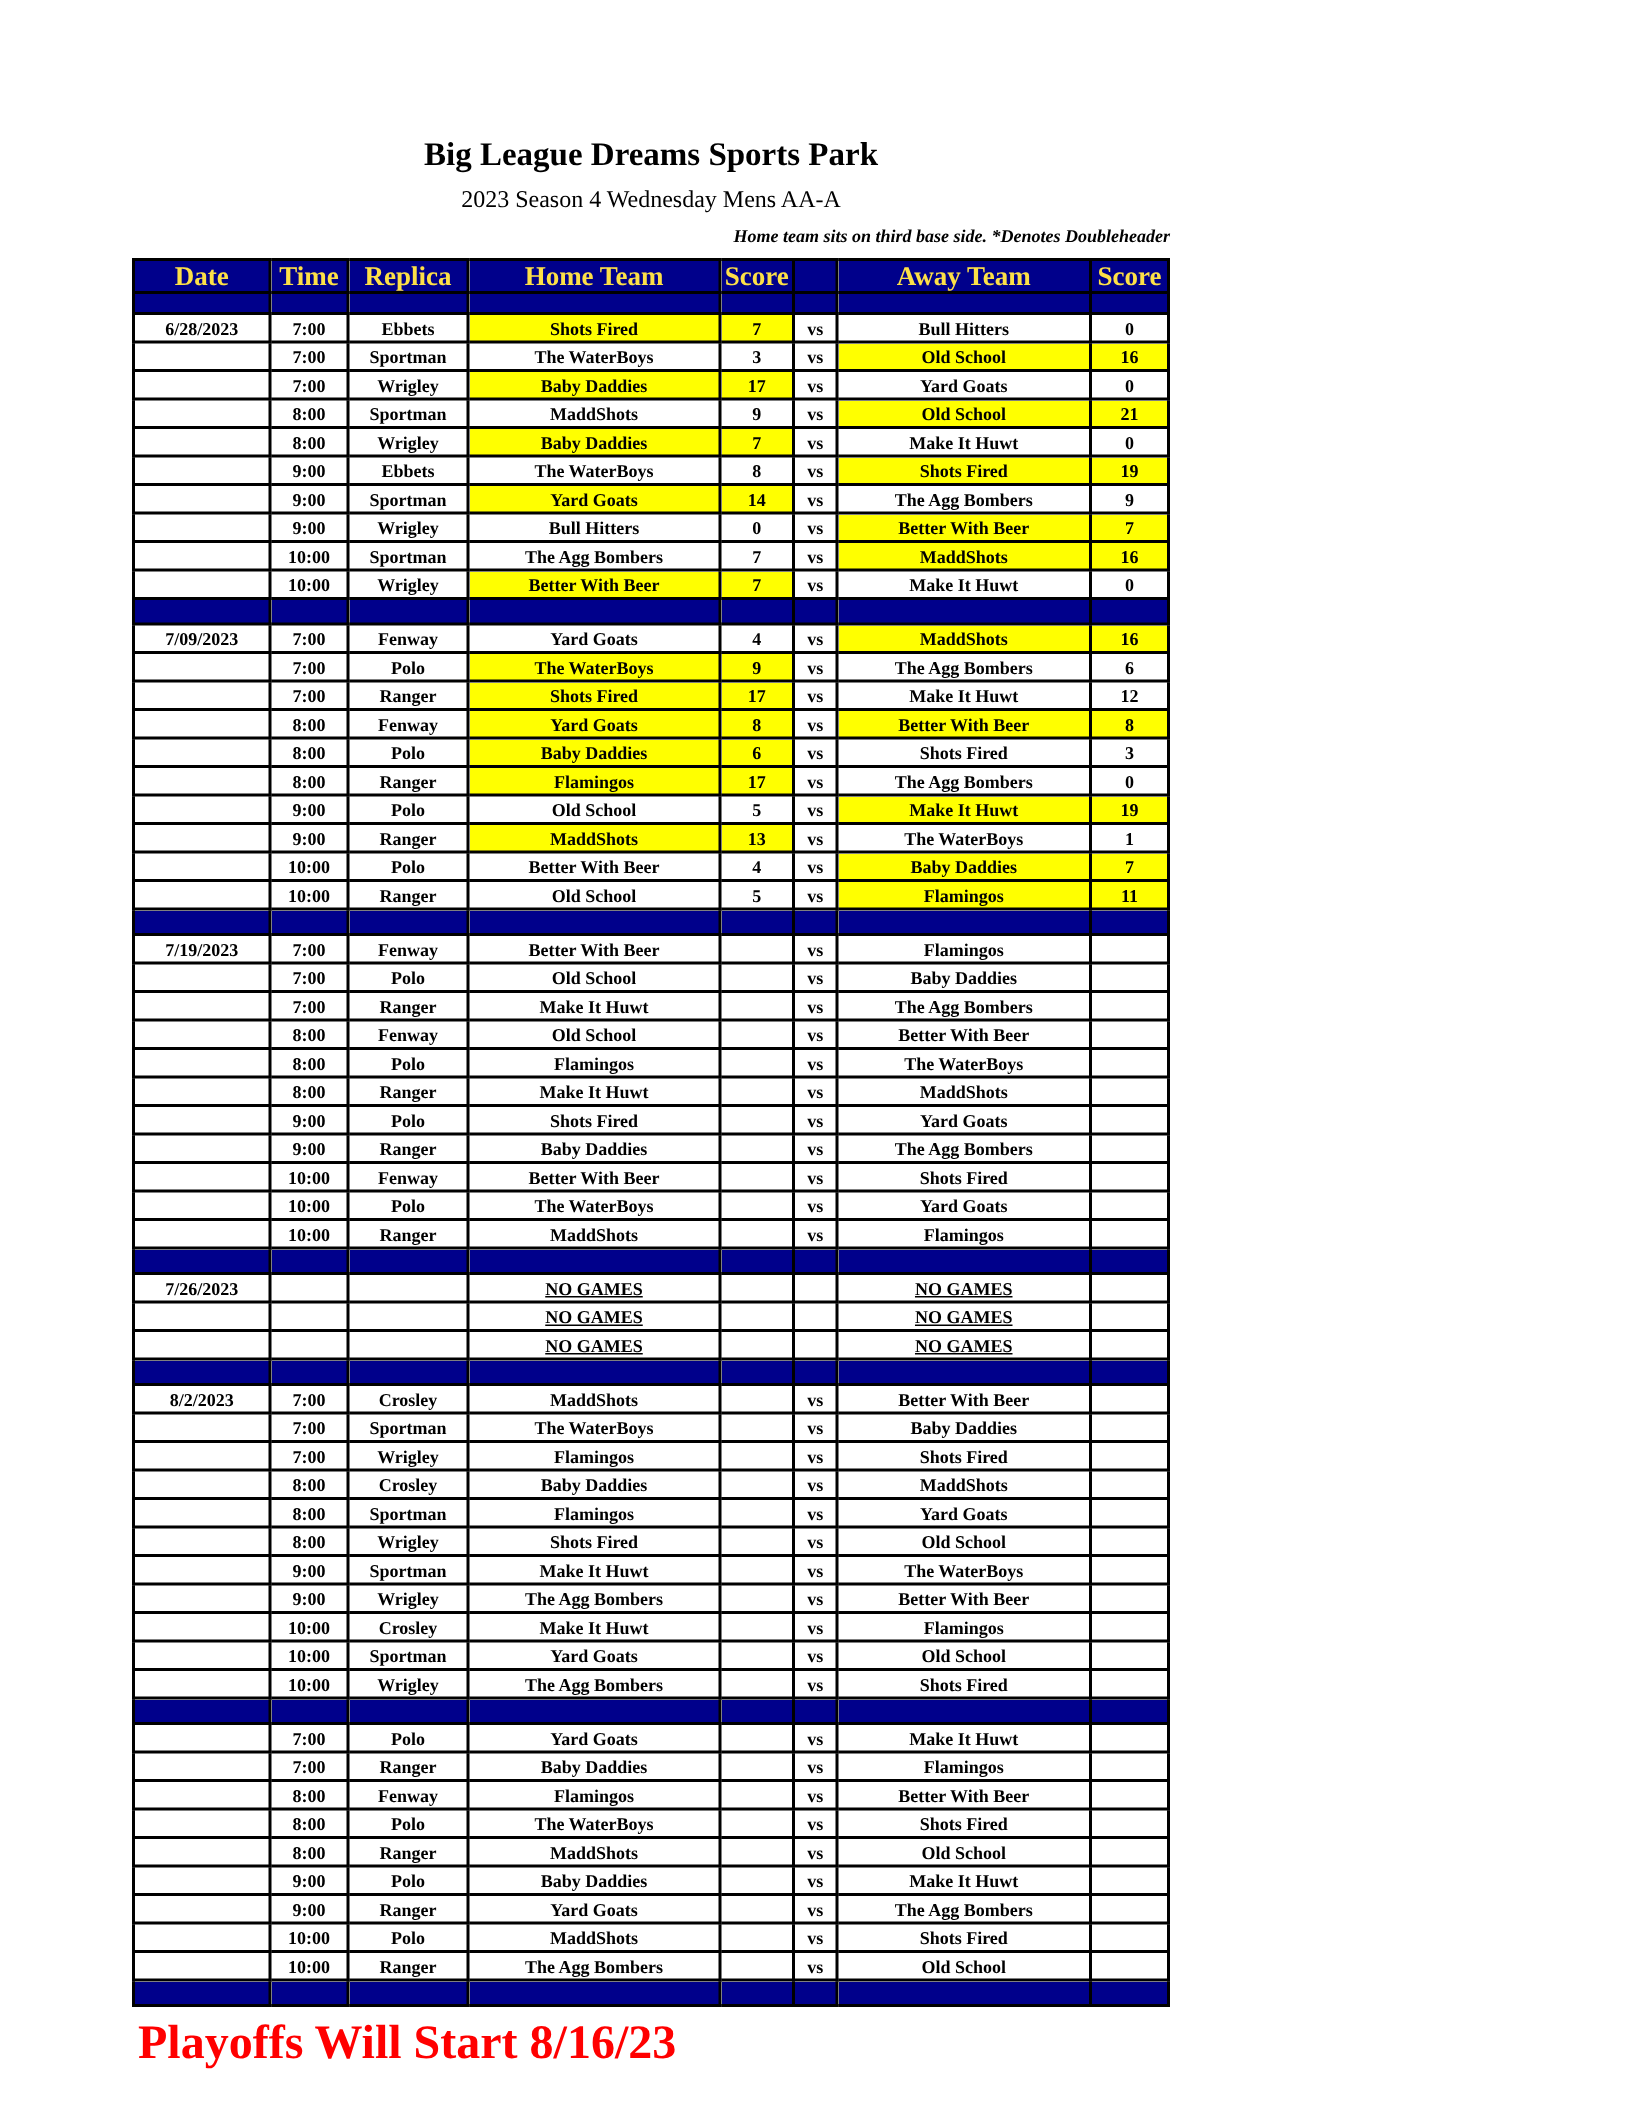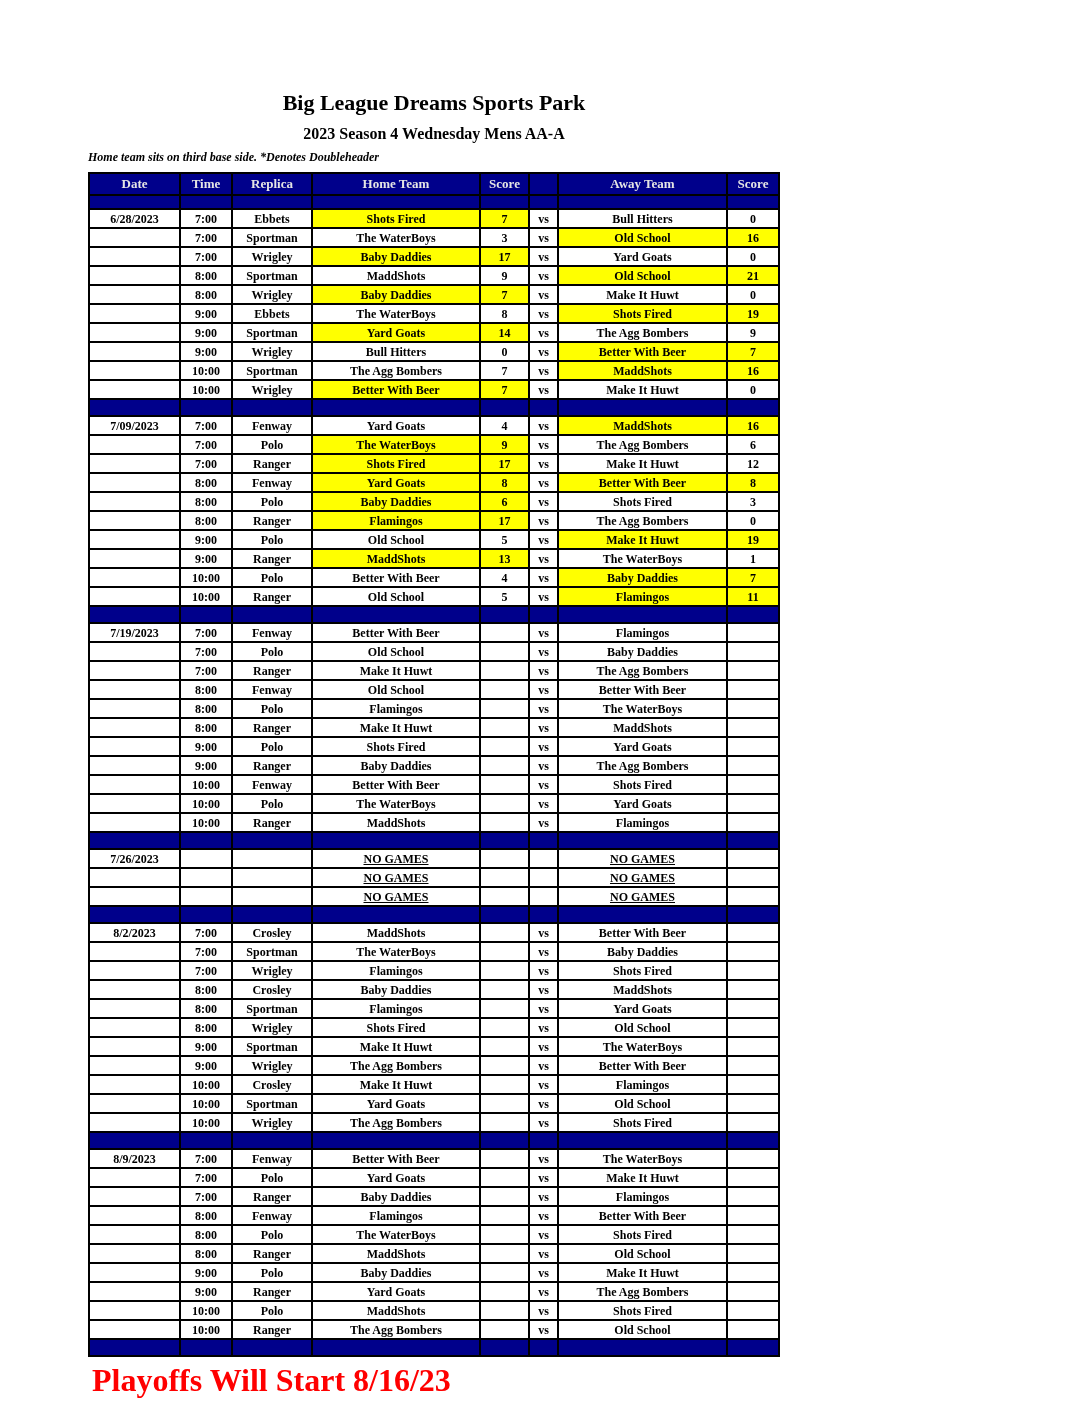--- a/index.html
+++ b/index.html
@@ -1,40 +1,40 @@
 <!DOCTYPE html>
 <html><head>
 <meta charset="utf-8">
 <style>
   html,body { margin:0; padding:0; background:#ffffff; }
   body { width:1088px; height:1408px; font-family:"Liberation Serif", serif; }
   .page { position:relative; width:1088px; height:1408px; background:#fff; overflow:hidden; }
   .content { position:absolute; left:88px; top:0; width:692px; }
   .title { text-align:center; font-weight:bold; font-size:22px; color:#000; margin-top:90px; letter-spacing:0px; }
-  .subtitle { text-align:center; font-weight:bold; font-size:16px; color:#000; margin-top:9px; }
-  .note { text-align:left; font-weight:bold; font-style:italic; font-size:12px; color:#000; margin-top:7px; }
+  .subtitle { text-align:center; font-weight:normal; font-size:16px; color:#000; margin-top:9px; }
+  .note { text-align:right; font-weight:bold; font-style:italic; font-size:12px; color:#000; margin-top:7px; }
   table.sched { border-collapse:collapse; table-layout:fixed; width:690px; margin-top:7px; }
   table.sched td, table.sched th {
     border:2px solid #000;
     padding:0;
     height:17px;
     line-height:16px;
     font-weight:bold;
     font-size:12px;
     text-align:center;
     color:#000;
     overflow:hidden;
     white-space:nowrap;
   }
   table.sched th {
     background:#00008B;
-    color:#e5e5e5;
+    color:#fde047;
     height:20px;
     line-height:20px;
-    font-size:13px;
+    font-size:18px;
     border-color:#000;
   }
   tr.spacer td { background:#00008B; height:15px; }
   tr.spacer-sm td { background:#00008B; height:12px; }
   td.hl { background:#FFFF00; }
   td.vs-cell { font-size:10px; }
   td.nogames { color:#FF0000; text-decoration:underline;margin-top:44px; }
   .footer { color:#FF0000; font-weight:bold; font-size:32px; margin-top:5px; margin-left:4px; }
 </style>
 </head>
@@ -574,30 +574,20 @@
             <td></td>
             <td></td>
             <td></td>
             <td></td>
             <td></td>
             <td></td>
             <td></td>
             <td></td>
           </tr>
           <tr>
-            <td>8/9/2023</td>
-            <td>7:00</td>
-            <td>Fenway</td>
-            <td>Better With Beer</td>
-            <td></td>
-            <td class="vs-cell">vs</td>
-            <td>The WaterBoys</td>
-            <td></td>
-          </tr>
-          <tr>
             <td></td>
             <td>7:00</td>
             <td>Polo</td>
             <td>Yard Goats</td>
             <td></td>
             <td class="vs-cell">vs</td>
             <td>Make It Huwt</td>
             <td></td>
           </tr>
           <tr>

